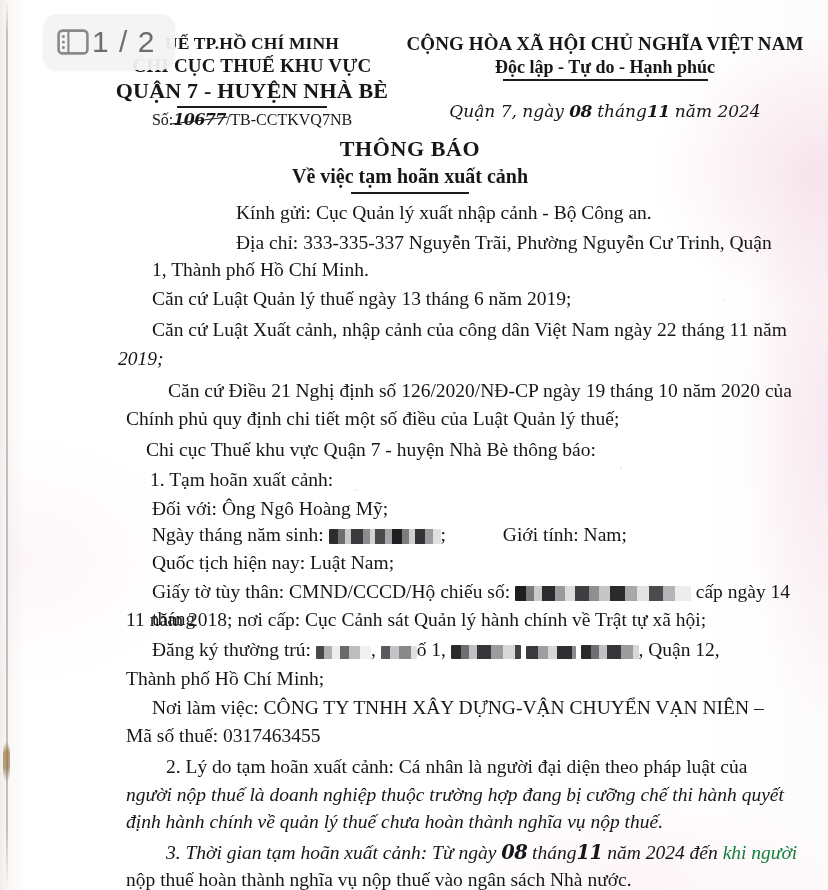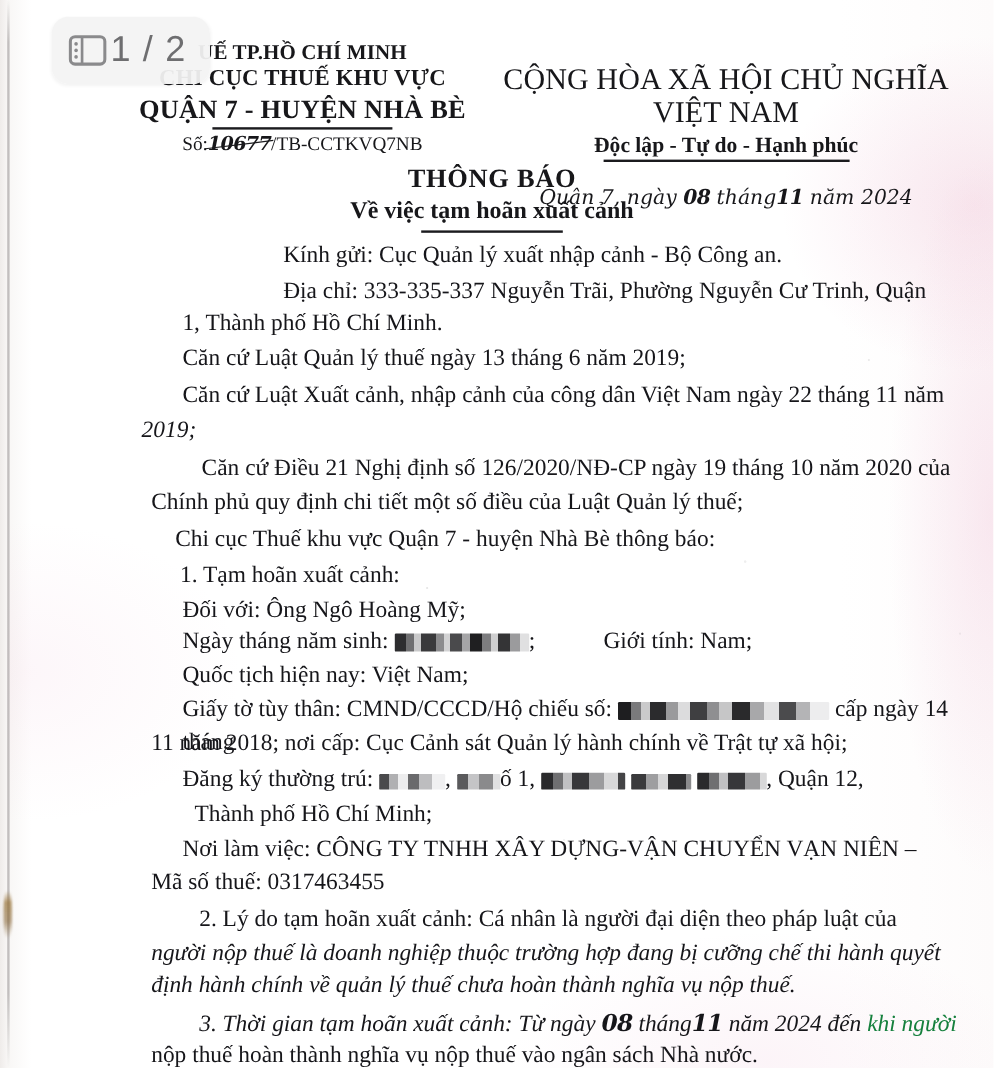--- a/index.html
+++ b/index.html
@@ -97,21 +97,21 @@
     content: "";
     position: absolute;
     left: -2px; right: -2px; top: 52%;
     height: 1.4px;
     background: #1b1b1e;
     transform: rotate(-7deg);
   }
 
   
   #right-header { position: absolute; left: 398px; top: 33px; width: 414px; text-align: center; }
-  #right-header .r1 { font-size: 25px; font-weight: normal; letter-spacing: 0.1px; margin-top: 20px; }
+  #right-header .r1 { font-size: 19px; font-weight: bold; letter-spacing: 0.1px; }
   #right-header .r2 { font-size: 18px; font-weight: bold; margin-top: 2px; display: inline-block; }
   #right-header .rule2 { width: 205px; height: 2px; background: #1b1b1e; margin: 1px auto 0 auto; }
   #right-header .r3 {
     font-size: 17px; font-style: italic; margin-top: 20px;
     font-family: "DejaVu Serif", serif;
   }
 
   
   #title-block { position: absolute; left: 0; top: 136px; width: 820px; text-align: center; }
   #title-block .t1 { font-size: 22px; font-weight: bold; letter-spacing: 0.6px; }
@@ -267,38 +267,38 @@
 
       <div class="p" style="left:150px; top:466px;">1. Tạm hoãn xuất cảnh:</div>
       <div class="p" style="left:152px; top:495px;">Đối với: Ông Ngô Hoàng Mỹ;</div>
 
       <div class="p" style="left:152px; top:521px;">
         <span>Ngày tháng năm sinh:</span>
         <span class="redact rd-a" style="width:112px;height:15px;"></span><span>;</span>
         <span style="display:inline-block;width:52px;"></span><span>Giới tính: Nam;</span>
       </div>
 
-      <div class="p" style="left:152px; top:549px;">Quốc tịch hiện nay: Việt Nam;</div>
+      <div class="p" style="left:152px; top:549px;">Quốc tịch hiện nay: Luật Nam;</div>
 
       <div class="p" style="left:152px; top:578px;">
         <span>Giấy tờ tùy thân: CMND/CCCD/Hộ chiếu số:</span>
         <span class="redact rd-b" style="width:176px;height:15px;"></span>
         <span>cấp ngày 14 tháng</span>
       </div>
       <div class="p" style="left:126px; top:606px;">11 năm 2018; nơi cấp: Cục Cảnh sát Quản lý hành chính về Trật tự xã hội;</div>
 
       <div class="p" style="left:152px; top:636px;">
         <span>Đăng ký thường trú:</span>
         <span class="redact rd-c" style="width:55px;height:13px;"></span><span>,</span>
         <span class="redact rd-f" style="width:36px;height:13px;"></span><span>ố 1,</span>
         <span class="redact rd-d" style="width:70px;height:14px;"></span>
         <span class="redact rd-e" style="width:50px;height:13px;"></span>
         <span class="redact rd-d" style="width:58px;height:14px;"></span><span>, Quận 12,</span>
       </div>
-      <div class="p" style="left:126px; top:665px;margin-left:36px;">Thành phố Hồ Chí Minh;</div>
+      <div class="p" style="left:126px; top:665px;">Thành phố Hồ Chí Minh;</div>
 
       <div class="p" style="left:152px; top:694px;">Nơi làm việc: CÔNG TY TNHH XÂY DỰNG-VẬN CHUYỂN VẠN NIÊN –</div>
       <div class="p" style="left:126px; top:722px;">Mã số thuế: 0317463455</div>
 
       <div class="p just" style="left:166px; top:753px;">2. Lý do tạm hoãn xuất cảnh: Cá nhân là người đại diện theo pháp luật của</div>
       <div class="p just ital" style="left:126px; top:781px;">người nộp thuế là doanh nghiệp thuộc trường hợp đang bị cưỡng chế thi hành quyết</div>
       <div class="p just ital" style="left:126px; top:808px;">định hành chính về quản lý thuế chưa hoàn thành nghĩa vụ nộp thuế.</div>
 
       <div class="p ital" style="left:166px; top:839px;">
         <span>3. Thời gian tạm hoãn xuất cảnh: Từ ngày</span>

